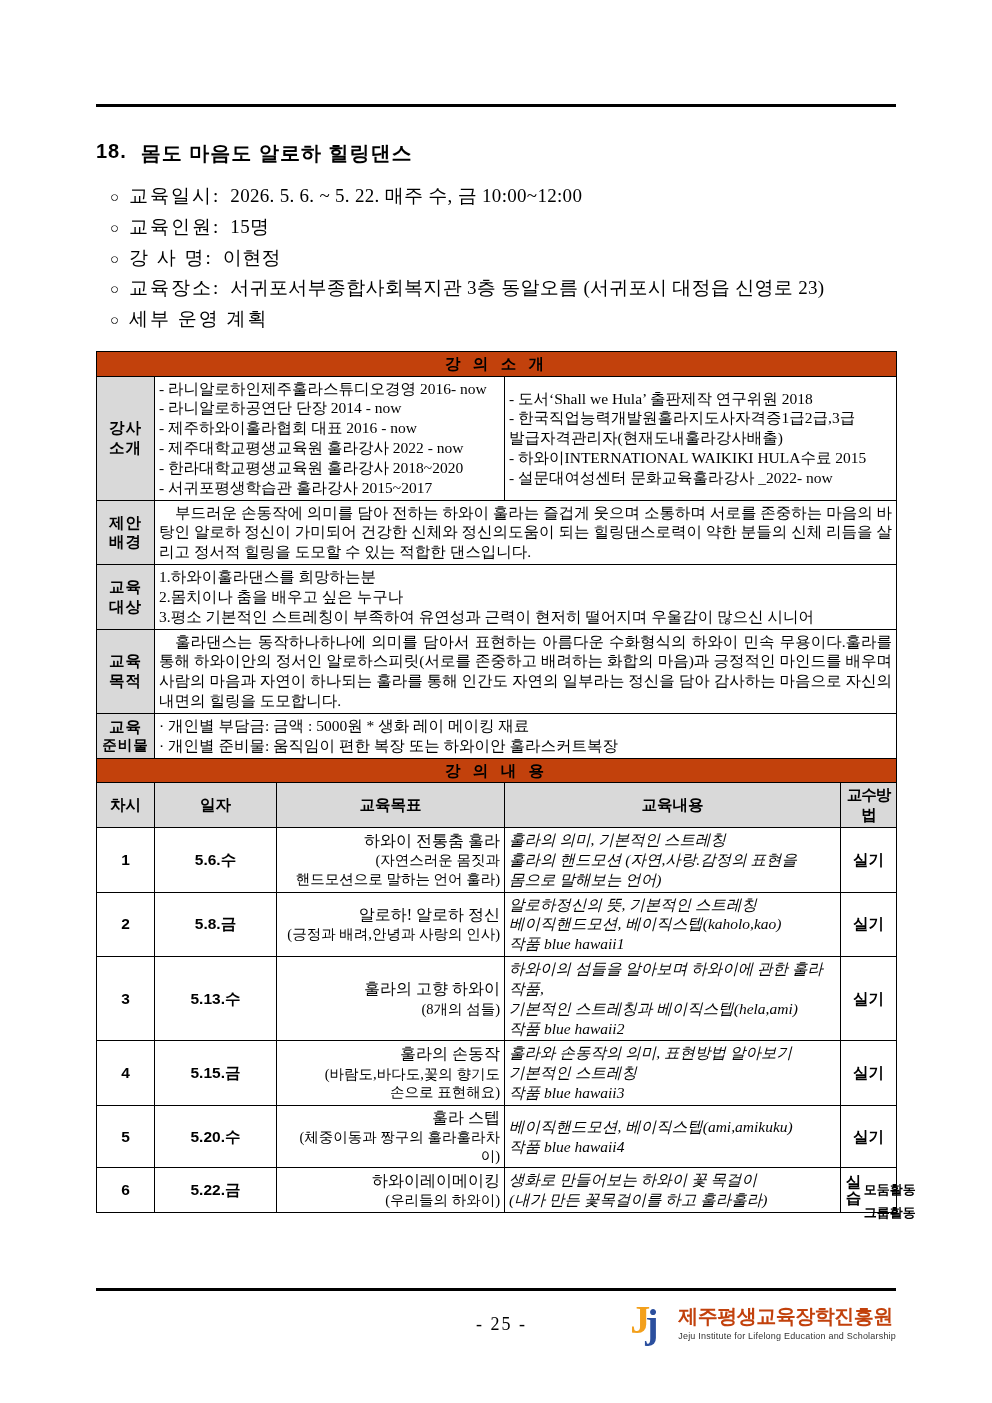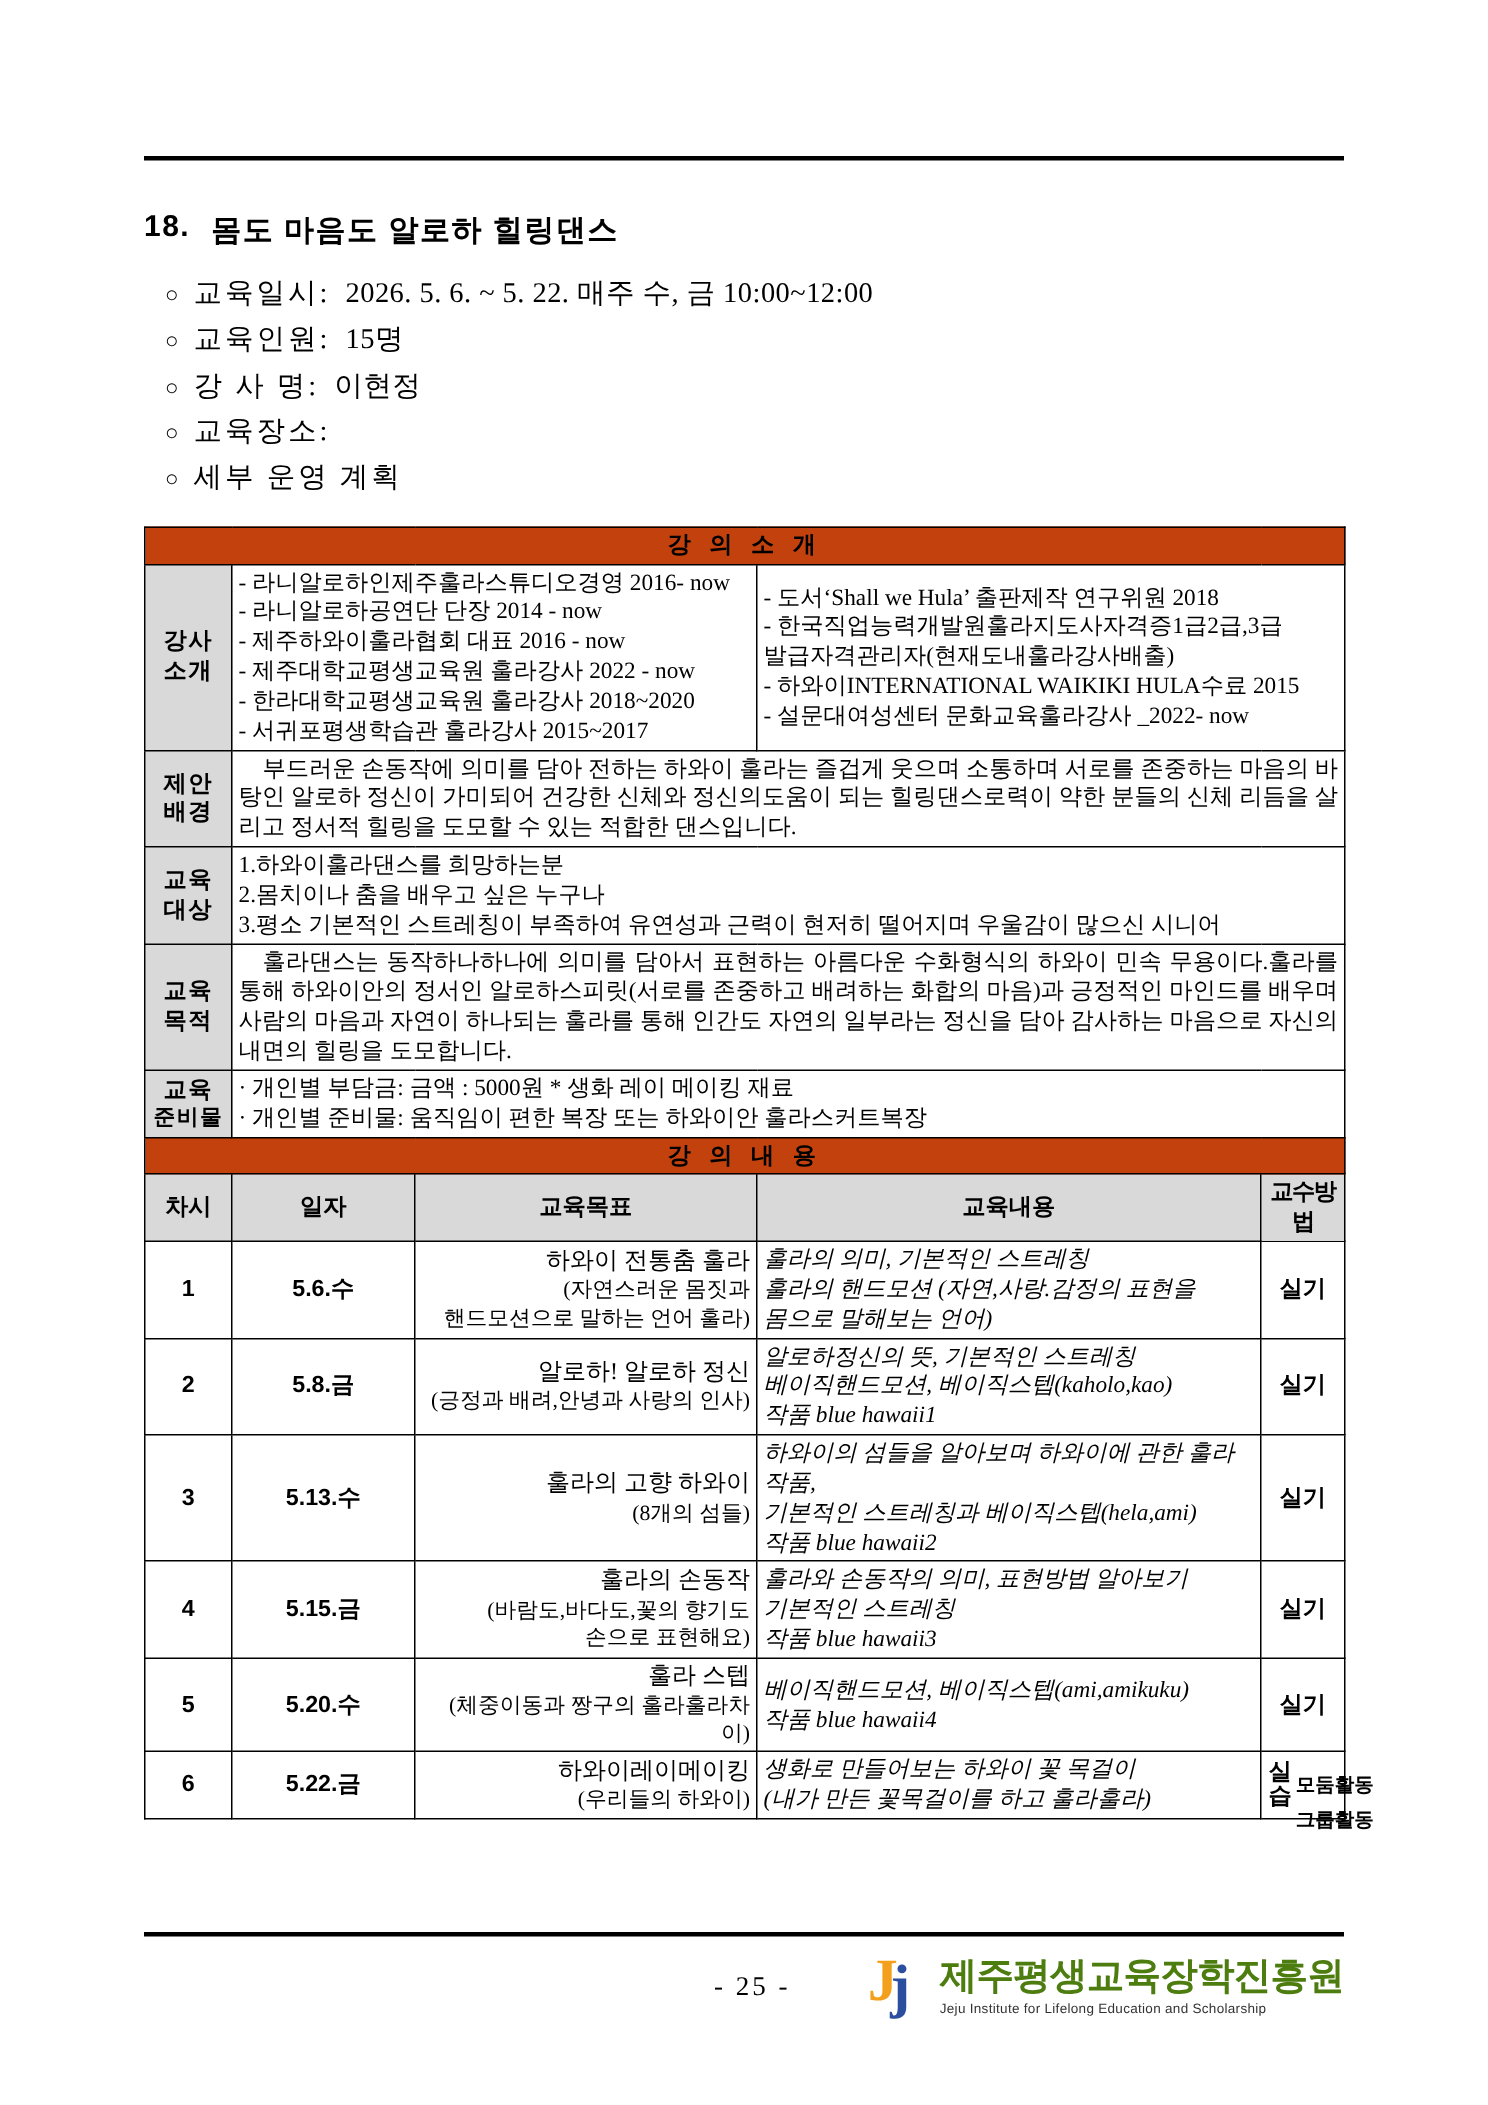--- a/index.html
+++ b/index.html
@@ -181,22 +181,22 @@
     font-family: "Liberation Serif", serif;
     font-weight: bold;
     font-size: 40px;
     line-height: 1;
   }
   .logo-mark .j1 { color: #f3a01c; left: 0; top: 0; }
   .logo-mark .j2 { color: #2b4f9e; left: 15px; top: 4px; }
   .logo-text .lt1 {
     font-family: "Liberation Sans", sans-serif;
     font-weight: bold;
-    font-size: 25px;
-    color: #4d7c0f;
+    font-size: 20px;
+    color: #c2410c;
     letter-spacing: -0.5px;
   }
   .logo-text .lt2 {
     font-family: "Liberation Sans", sans-serif;
     font-size: 9px;
     color: #333;
     letter-spacing: 0.2px;
     margin-top: 1px;
   }
 </style>
@@ -226,20 +226,21 @@
         <span class="value">15명</span>
       </li>
       <li>
         <span class="circ">○</span>
         <span class="label">강 사 명:</span>
         <span class="value">이현정</span>
       </li>
       <li>
         <span class="circ">○</span>
         <span class="label">교육장소:</span>
+        <span class="value">서귀포서부종합사회복지관 3층 동알오름 (서귀포시 대정읍 신영로 23)</span>
       </li>
       <li>
         <span class="circ">○</span>
         <span class="label">세부 운영 계획</span>
       </li>
     </ul>
 
     <table class="main">
       <colgroup>
         <col style="width:58px">

